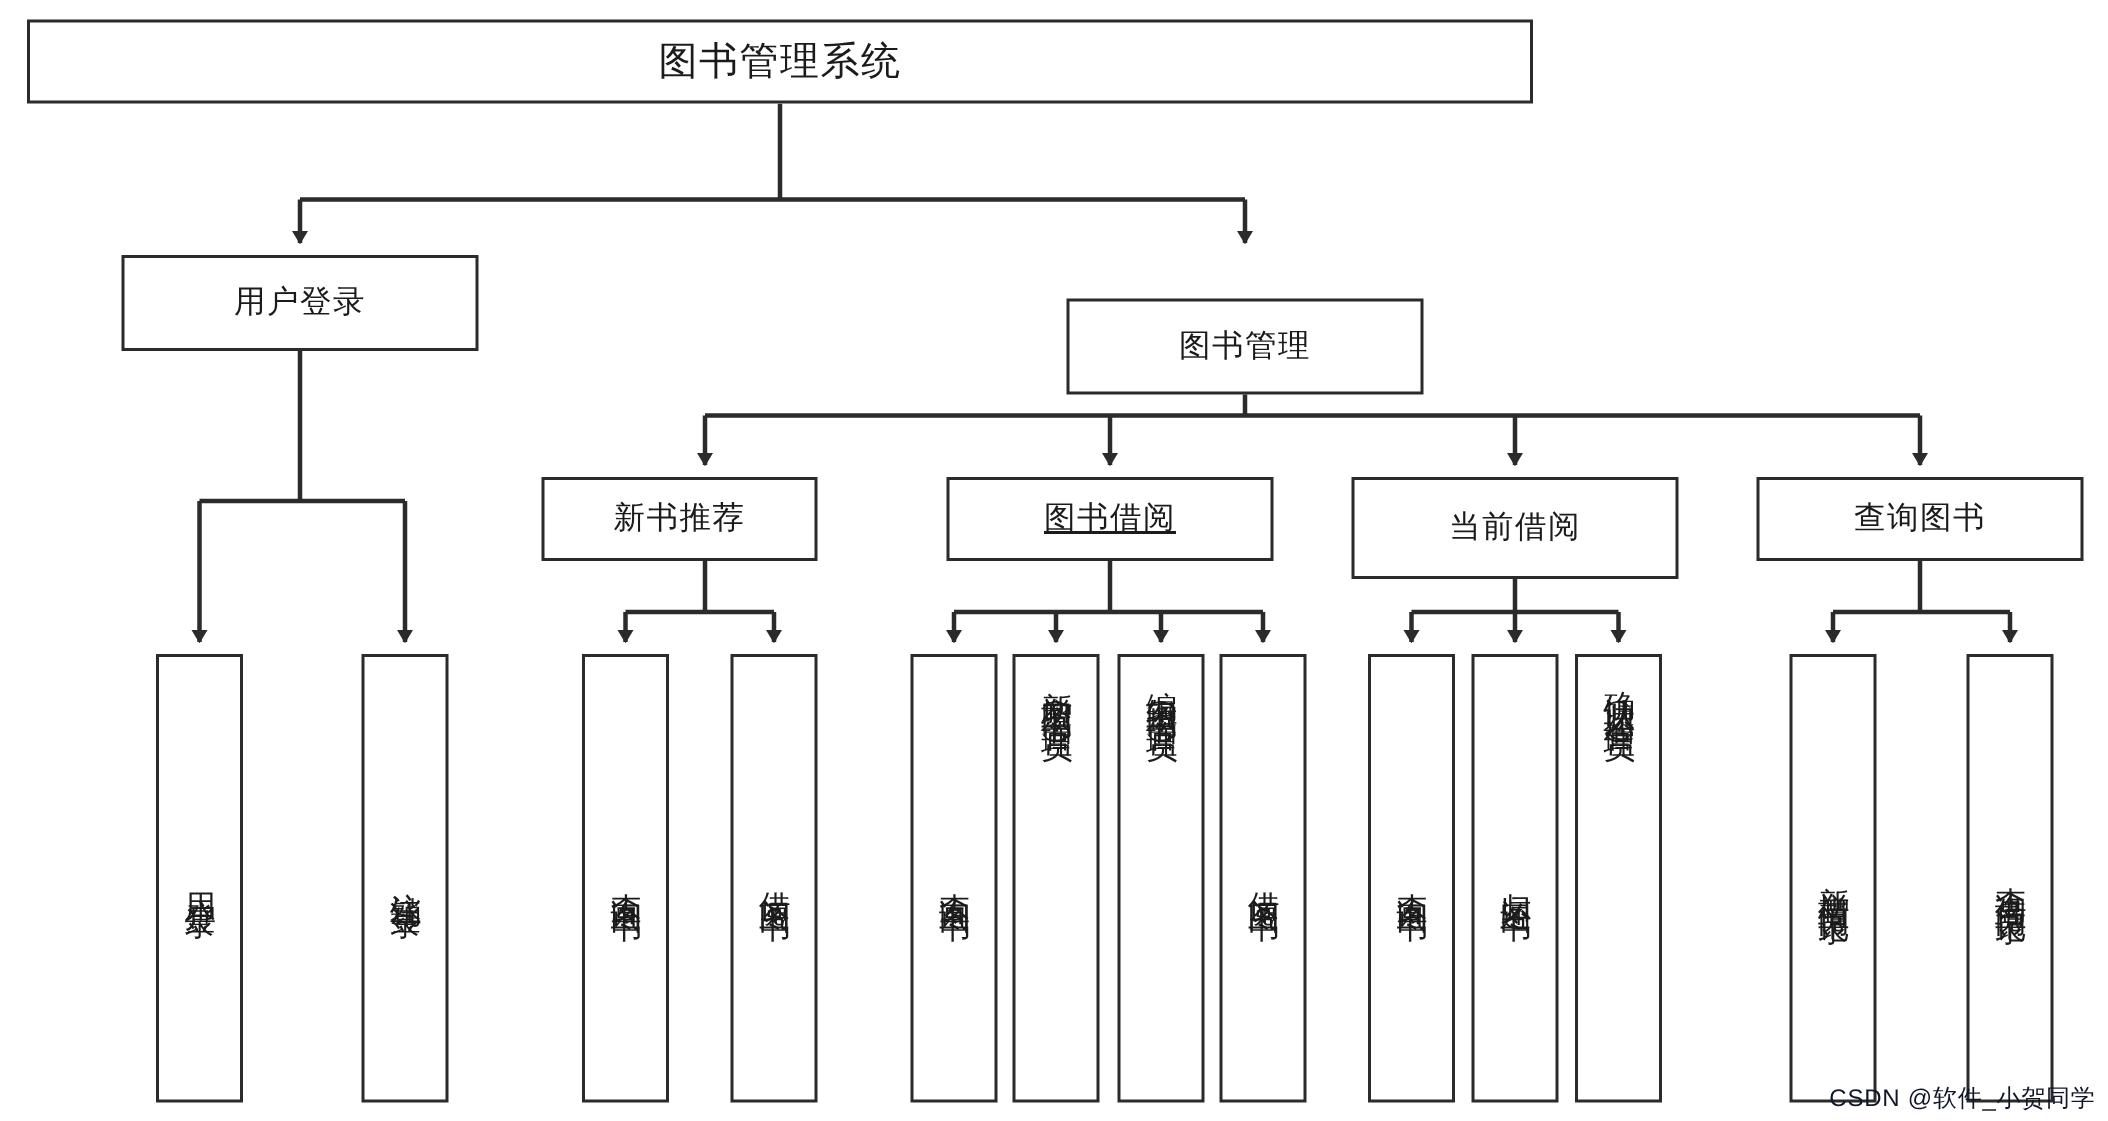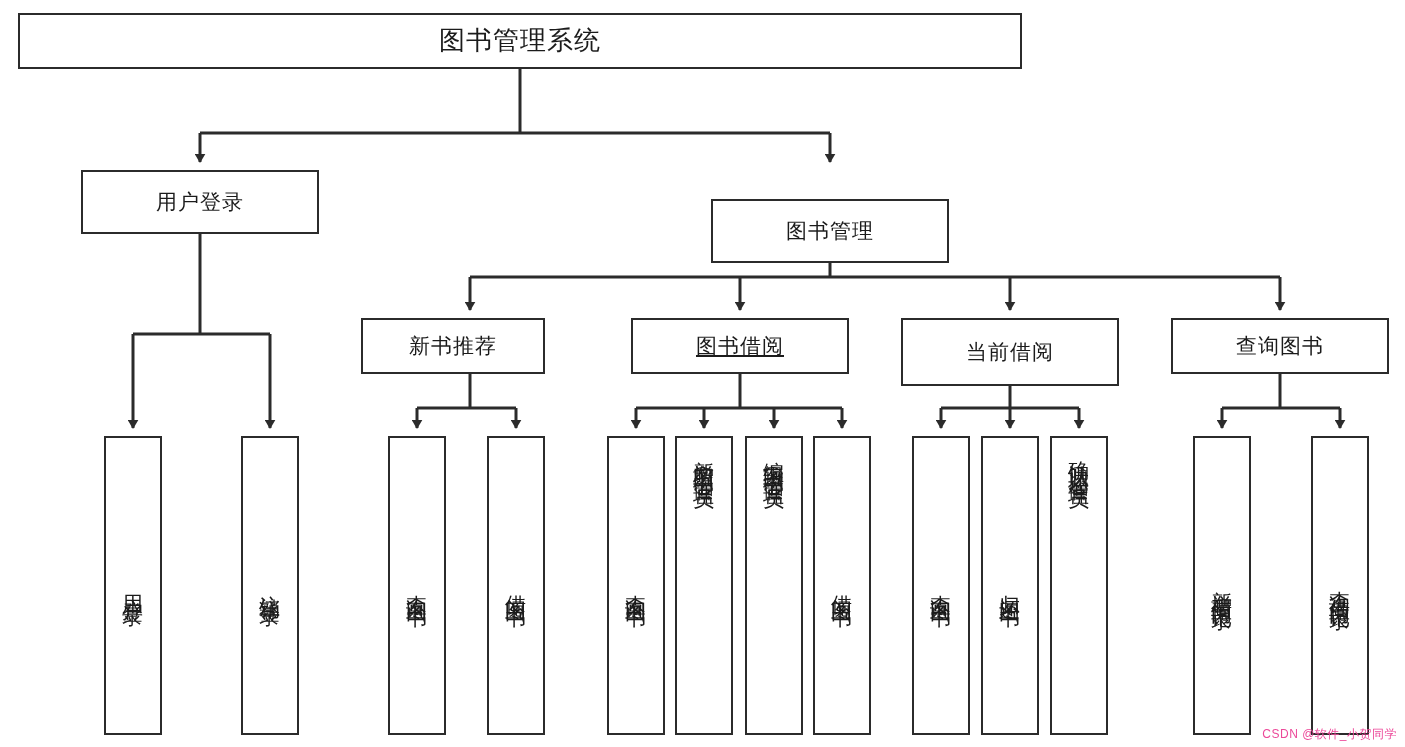--- a/index.html
+++ b/index.html
@@ -59,22 +59,22 @@
     height:auto;
   }
   .node.leaf.centered{
     align-items:center;
     padding-top:0;
   }
   .watermark{
     position:absolute;
     right:8px;
     bottom:4px;
-    font-size:12px;
-    color:#ec4899;
+    font-size:16px;
+    color:#0f172a;
     letter-spacing:0.5px;
     white-space:nowrap;
     user-select:none;
   }
 </style>
 </head>
 <body>
 
 <div id="canvas">
 

